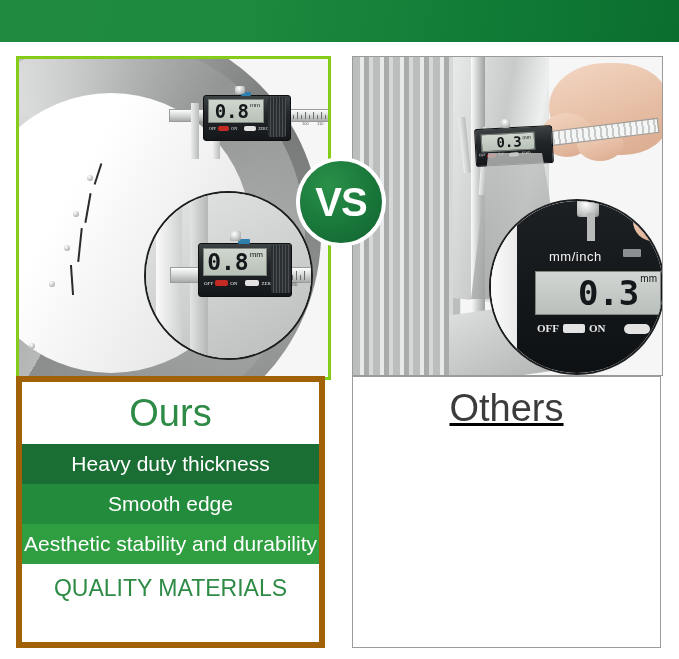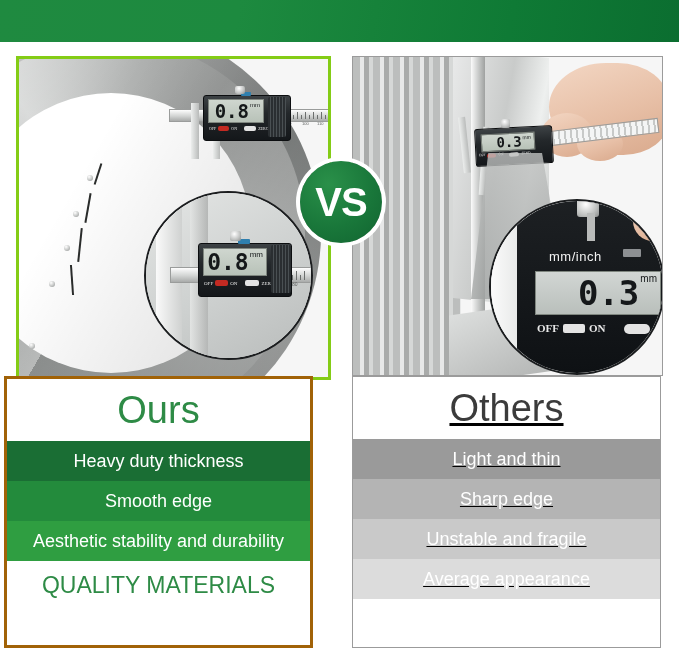--- a/index.html
+++ b/index.html
@@ -87,29 +87,29 @@
 
   
   .vs{position:absolute;left:300px;top:161px;width:82px;height:82px;border-radius:50%;
     background:radial-gradient(circle at 35% 28%,#2a9049,#19773a 55%,#116430);
     box-shadow:0 0 0 4px #ffffff;display:flex;align-items:center;justify-content:center;z-index:9;}
   .vs span{color:#fff;font-size:40px;font-weight:bold;letter-spacing:-1px;
     font-family:"Liberation Sans",sans-serif;}
 
   
   .tbox{position:absolute;top:376px;width:309px;height:272px;box-sizing:border-box;background:#fff;}
-  .tbox.left{left:4px;border:3px solid #a16207;}
+  .tbox.left{left:16px;border:6px solid #a16207;}
   .tbox.right{left:352px;border:1px solid #9b9b9b;text-decoration:underline;}
   .head{height:62px;display:flex;align-items:center;justify-content:center;}
   .head span{font-size:38px;}
   .head.ours span{color:#2e8b46;}
   .head.others span{color:#3b3b3b;}
   .rows{display:flex;flex-direction:column;}
   .row{height:40px;display:flex;align-items:center;justify-content:center;}
-  .row span{color:#fff;font-size:18px;}
+  .row span{color:#fff;font-size:21px;}
   .footnote{height:48px;display:flex;align-items:center;justify-content:center;}
   .footnote span{color:#2e8b46;font-size:23px;}
 </style>
 </head>
 <body>
 
 <div class="page">
 
   <div class="topbar"></div>
 
@@ -290,32 +290,18 @@
     </div>
     <div class="footnote">
       <span>QUALITY MATERIALS</span>
     </div>
   </div>
 
   <div class="tbox right">
     <div class="head others">
       <span>Others</span>
     </div>
-    <div class="rows">
-      <div class="row" style="background:#9a9a9a">
-        <span>Light and thin</span>
-      </div>
-      <div class="row" style="background:#b4b4b4">
-        <span>Sharp edge</span>
-      </div>
-      <div class="row" style="background:#c9c9c9">
-        <span>Unstable and fragile</span>
-      </div>
-      <div class="row" style="background:#dcdcdc">
-        <span>Average appearance</span>
-      </div>
-    </div>
     <div class="footnote">
       <span></span>
     </div>
   </div>
 
 </div>
 
 </body></html>

